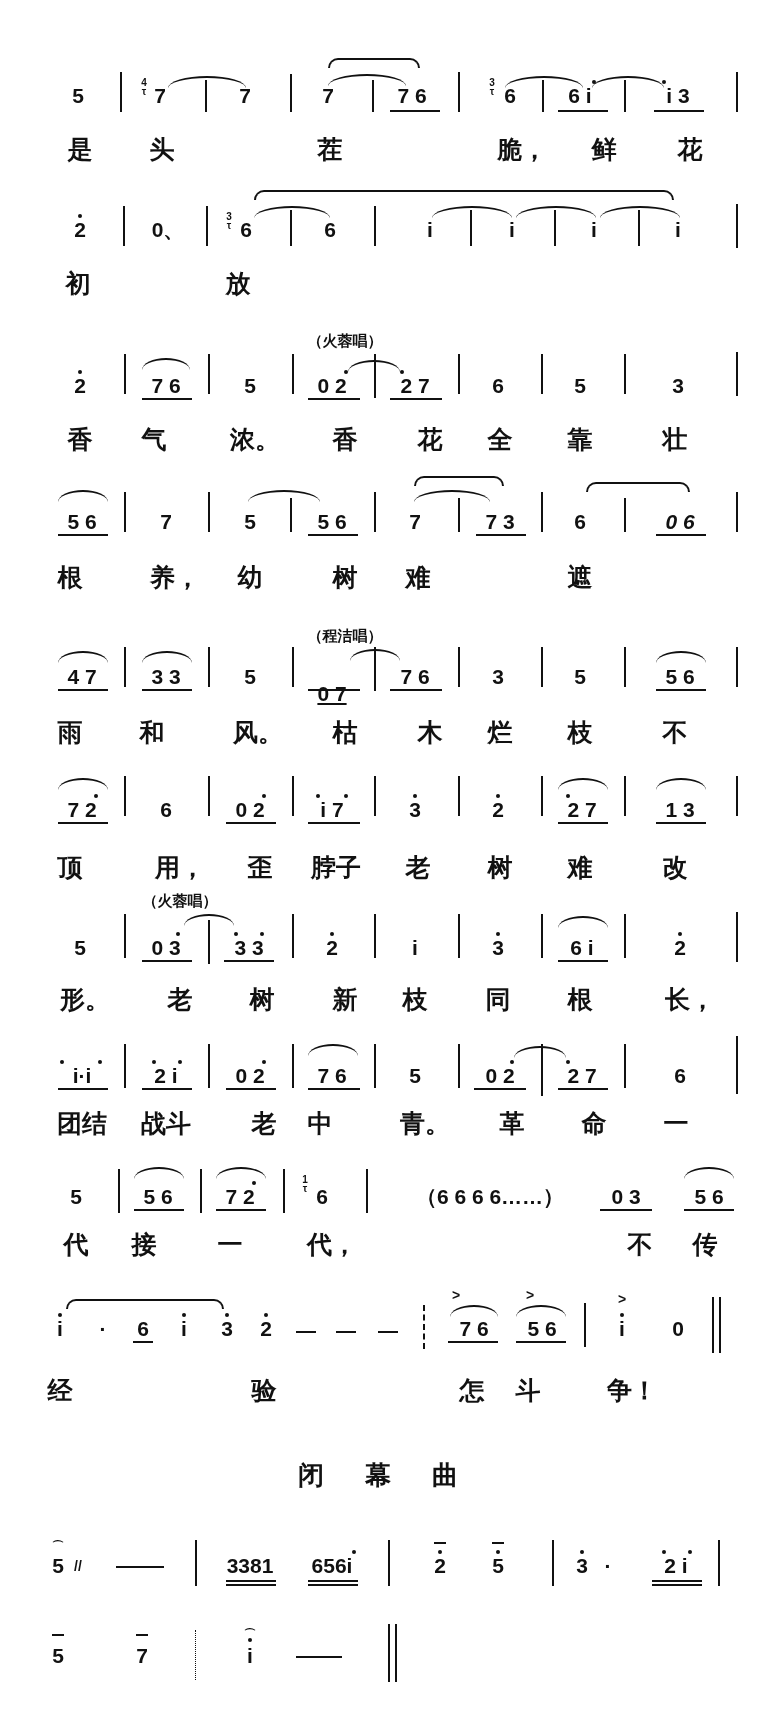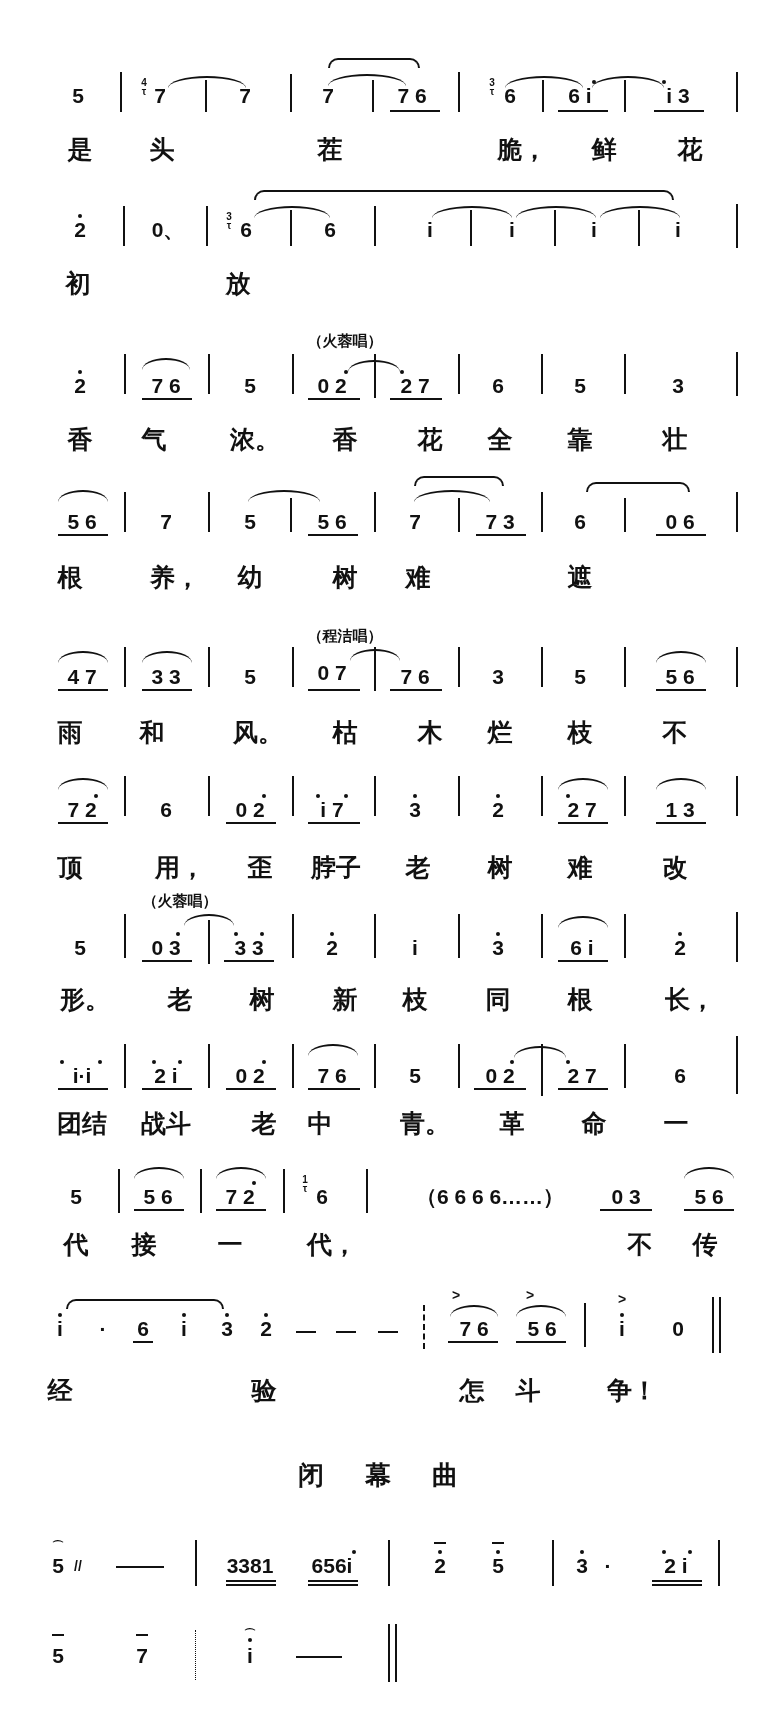--- a/index.html
+++ b/index.html
@@ -143,21 +143,21 @@
   <div class="bracket" style="left:414px;top:6px;width:90px;"></div>
   <div class="slur" style="left:414px;top:20px;width:76px;"></div>
   <span class="note" style="left:415px;top:40px;">7</span>
   <div class="bar thin" style="left:458px;top:28px;height:34px;"></div>
   <span class="note" style="left:500px;top:40px;">7 3</span>
   <div class="ul" style="left:476px;top:64px;width:50px;"></div>
   <div class="bar" style="left:541px;top:22px;height:40px;"></div>
   <div class="bracket" style="left:586px;top:12px;width:104px;"></div>
   <span class="note" style="left:580px;top:40px;">6</span>
   <div class="bar thin" style="left:624px;top:28px;height:34px;"></div>
-  <span class="note" style="left:680px;top:40px;">0 6</span>
+  <span class="note" style="left:680px;top:40px;font-style:italic;">0 6</span>
   <div class="ul" style="left:656px;top:64px;width:50px;"></div>
   <div class="bar" style="left:736px;top:22px;height:40px;"></div>
   <span class="lyric" style="left:70px;top:94px;">根</span>
   <span class="lyric" style="left:175px;top:94px;">养，</span>
   <span class="lyric" style="left:250px;top:94px;">幼</span>
   <span class="lyric" style="left:345px;top:94px;">树</span>
   <span class="lyric" style="left:418px;top:94px;">难</span>
   <span class="lyric" style="left:580px;top:94px;">遮</span>
 </div>
 
@@ -166,21 +166,21 @@
   <div class="slur" style="left:58px;top:26px;width:50px;"></div>
   <span class="note" style="left:82px;top:40px;">4 7</span>
   <div class="ul" style="left:58px;top:64px;width:50px;"></div>
   <div class="bar" style="left:124px;top:22px;height:40px;"></div>
   <div class="slur" style="left:142px;top:26px;width:50px;"></div>
   <span class="note" style="left:166px;top:40px;">3 3</span>
   <div class="ul" style="left:142px;top:64px;width:50px;"></div>
   <div class="bar" style="left:208px;top:22px;height:40px;"></div>
   <span class="note" style="left:250px;top:40px;">5</span>
   <div class="bar" style="left:292px;top:22px;height:40px;"></div>
-  <span class="note" style="left:332px;top:36px;">0 7</span>
+  <span class="note" style="left:332px;top:57px;text-decoration:underline;">0 7</span>
   <div class="ul" style="left:308px;top:64px;width:52px;"></div>
   <div class="slur" style="left:350px;top:24px;width:50px;"></div>
   <div class="bar" style="left:374px;top:22px;height:44px;"></div>
   <span class="note" style="left:415px;top:40px;">7 6</span>
   <div class="ul" style="left:390px;top:64px;width:52px;"></div>
   <div class="bar" style="left:458px;top:22px;height:40px;"></div>
   <span class="note" style="left:498px;top:40px;">3</span>
   <div class="bar" style="left:541px;top:22px;height:40px;"></div>
   <span class="note" style="left:580px;top:40px;">5</span>
   <div class="bar" style="left:624px;top:22px;height:40px;"></div>

